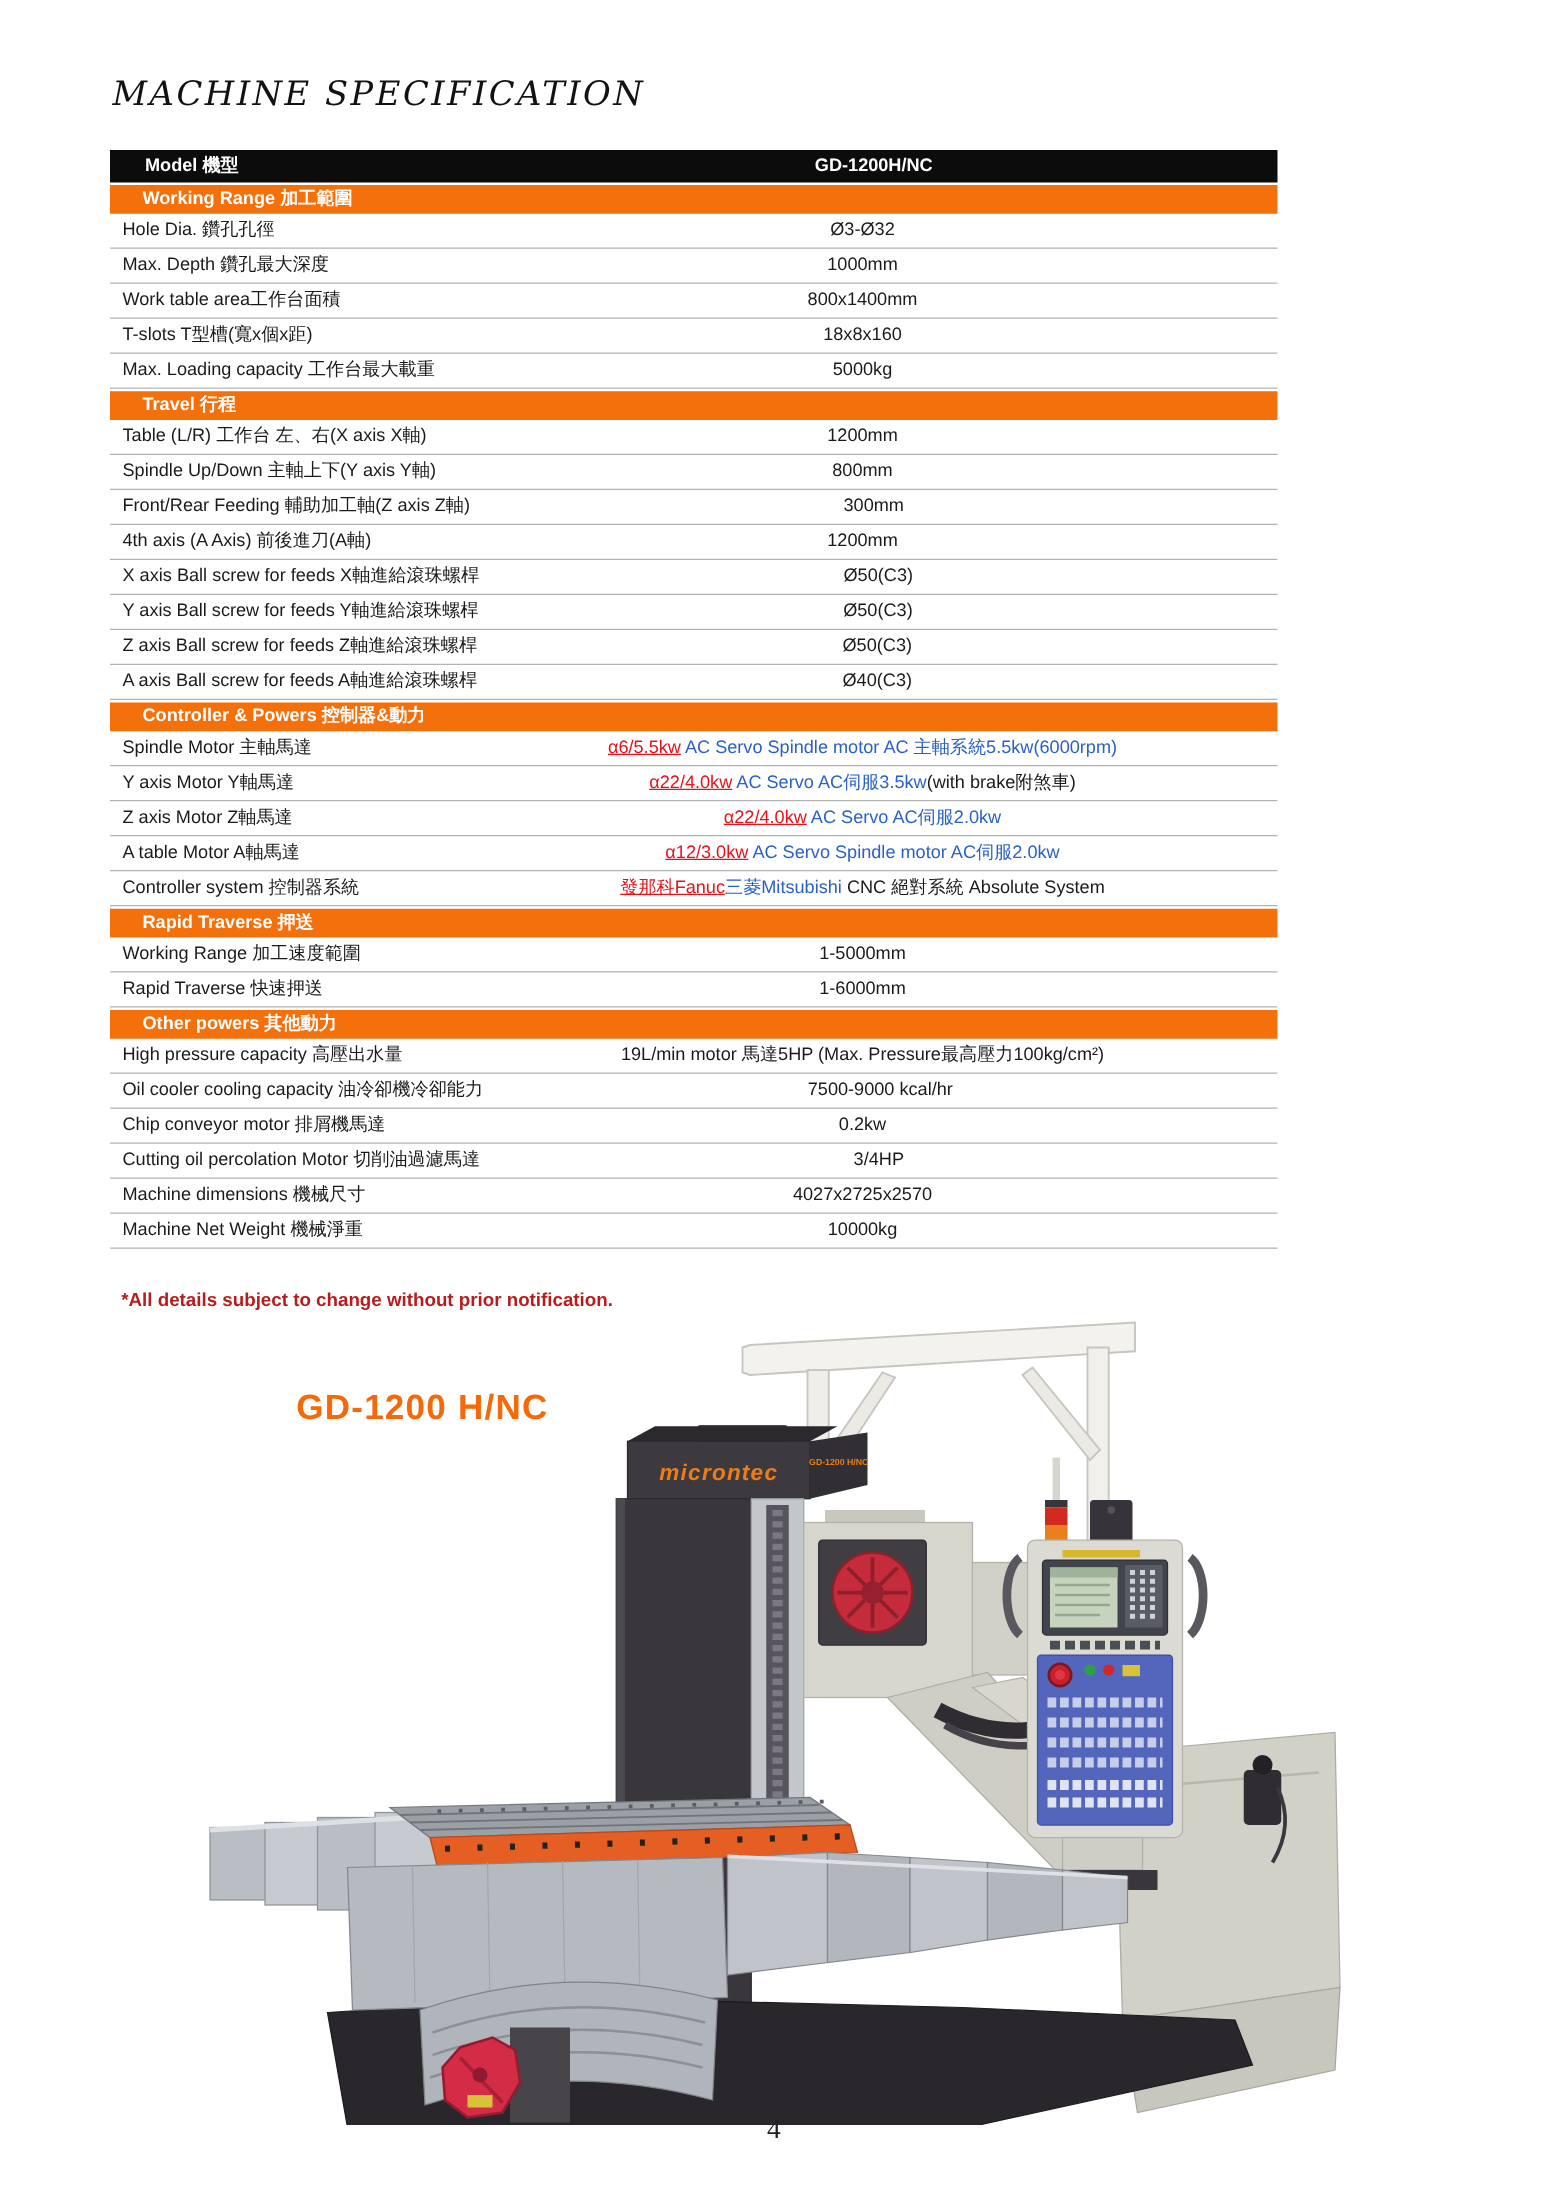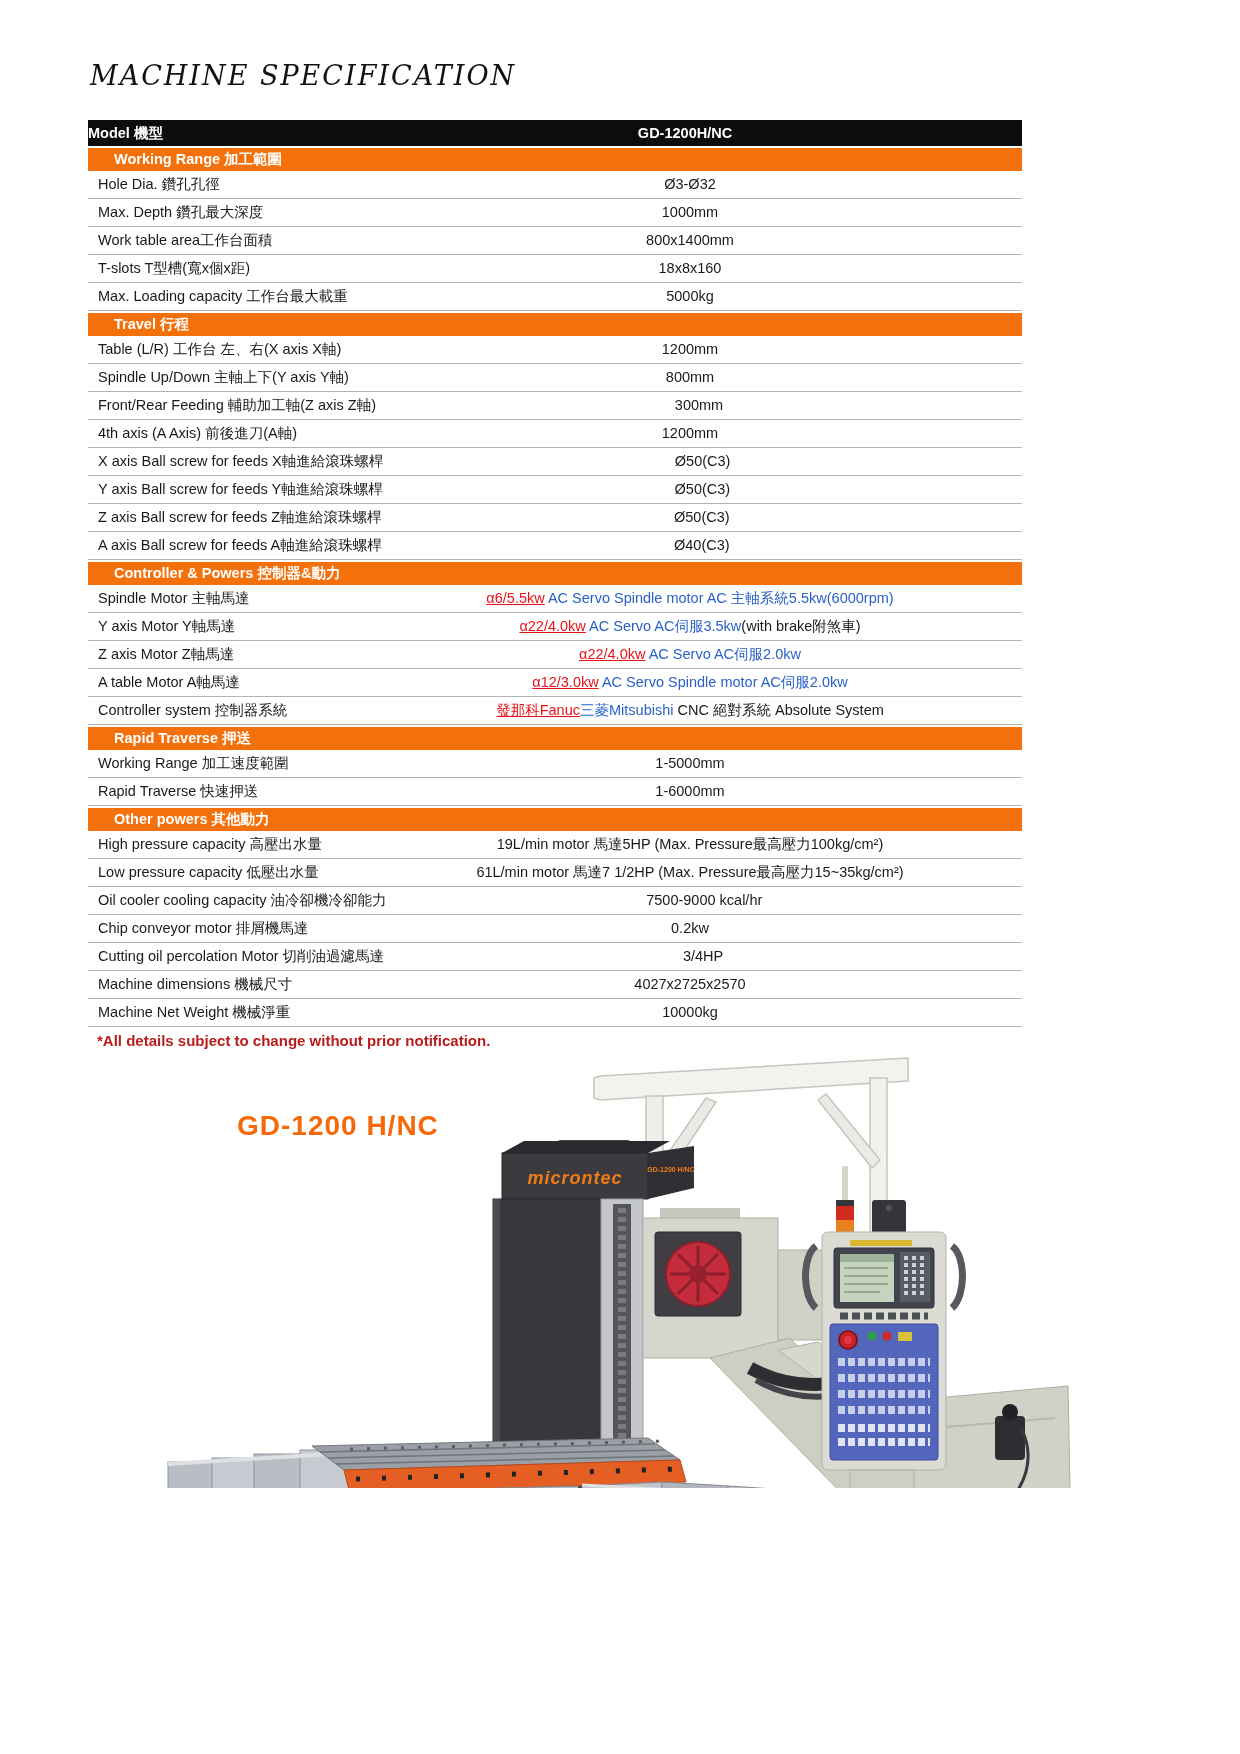--- a/index.html
+++ b/index.html
@@ -1,25 +1,25 @@
 <!DOCTYPE html>
 <html><head>
 <meta charset="utf-8">
 <style>
   html,body{margin:0;padding:0;background:#ffffff;}
-  #page{position:relative;width:1240px;height:1488px;background:#ffffff;overflow:hidden;
+  #page{position:relative;width:1240px;height:1754px;background:#ffffff;overflow:hidden;
         font-family:"Liberation Sans","DejaVu Sans",sans-serif;color:#1a1a1a;}
   
   #heading{position:absolute;left:90px;top:60px;font-family:"DejaVu Serif","Liberation Serif",serif;
            font-style:italic;font-size:27px;letter-spacing:2px;color:#121212;white-space:nowrap;}
   
   #spec-table{position:absolute;left:88px;top:120px;width:934px;}
   .model-bar{display:flex;background:#0c0c0c;height:26px;line-height:26px;color:#ffffff;
              font-size:14.5px;font-weight:bold;}
-  .model-bar .lab{flex:0 0 260px;padding-left:0;white-space:nowrap;}
+  .model-bar .lab{flex:0 0 260px;padding-left:28px;white-space:nowrap;}
   .model-bar .val{flex:1;text-align:center;}
   .sec-bar{margin-top:2px;background:#f3700b;height:23px;line-height:23px;color:#ffffff;
            font-size:14.5px;font-weight:bold;padding-left:26px;white-space:nowrap;}
   .spec-row{display:flex;height:27px;line-height:26px;border-bottom:1px solid #b3b3b3;
             font-size:14.5px;}
   .spec-row .lab{flex:0 0 260px;padding-left:10px;white-space:nowrap;overflow:visible;}
   .spec-row .val{flex:1;text-align:center;white-space:nowrap;}
   .spec-row .val .red{color:#e8121a;text-decoration:underline;}
   .spec-row .val .blue{color:#2961c8;}
   .spec-row .val .blk{color:#1a1a1a;}
@@ -128,24 +128,20 @@
           <div class="val"><span class="blk">1-5000mm</span></div>
         </div>
         <div class="spec-row">
           <div class="lab">Rapid Traverse 快速押送</div>
           <div class="val"><span class="blk">1-6000mm</span></div>
         </div>
         <div class="sec-bar">Other powers 其他動力</div>
         <div class="spec-row">
           <div class="lab">High pressure capacity 高壓出水量</div>
           <div class="val"><span class="blk">19L/min motor 馬達5HP (Max. Pressure最高壓力100kg/cm²)</span></div>
-        </div>
-        <div class="spec-row">
-          <div class="lab">Low pressure capacity 低壓出水量</div>
-          <div class="val"><span class="blk">61L/min motor 馬達7 1/2HP (Max. Pressure最高壓力15~35kg/cm²)</span></div>
         </div>
         <div class="spec-row">
           <div class="lab">Oil cooler cooling capacity 油冷卻機冷卻能力</div>
           <div class="val"><span class="blk">7500-9000 kcal/hr</span></div>
         </div>
         <div class="spec-row">
           <div class="lab">Chip conveyor motor 排屑機馬達</div>
           <div class="val"><span class="blk">0.2kw</span></div>
         </div>
         <div class="spec-row">

